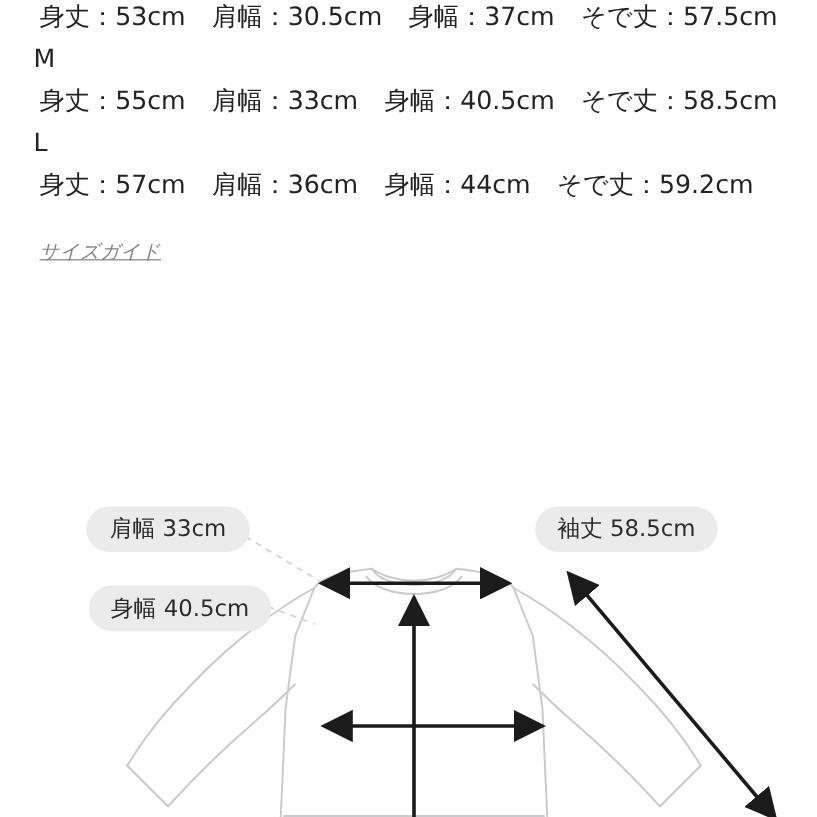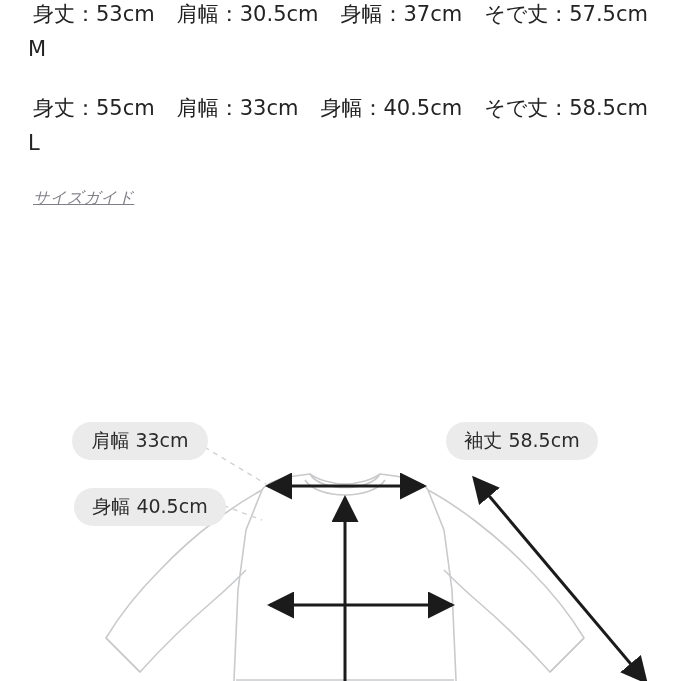--- a/index.html
+++ b/index.html
@@ -31,21 +31,20 @@
     width: 681px;
     padding: 0;
   }
 
   .spec-row {
     font-size: 21px;
     line-height: 36px;
     white-space: nowrap;
     color: #232323;
     padding-left: 33px;
-    margin-top: 24px;
   }
   .spec-row .cell {
     display: inline-block;
   }
   .spec-row .cell + .cell {
     margin-left: 22px;
   }
 
   .size-label {
     font-size: 21px;
@@ -99,20 +98,23 @@
     <div class="spec-row first-row">
       <span class="cell">身丈：53cm</span><span class="cell">肩幅：30.5cm</span><span class="cell">身幅：37cm</span><span class="cell">そで丈：57.5cm</span>
     </div>
 
     <div class="size-label">M</div>
     <div class="spec-row">
       <span class="cell">身丈：55cm</span><span class="cell">肩幅：33cm</span><span class="cell">身幅：40.5cm</span><span class="cell">そで丈：58.5cm</span>
     </div>
 
     <div class="size-label">L</div>
+    <div class="spec-row">
+      <span class="cell">身丈：57cm</span><span class="cell">肩幅：36cm</span><span class="cell">身幅：44cm</span><span class="cell">そで丈：59.2cm</span>
+    </div>
 
 
     <a class="size-guide-link" href="#">サイズガイド</a>
   </div>
 
   <div class="diagram">
     <svg width="681" height="321" viewBox="0 0 681 321" xmlns="http://www.w3.org/2000/svg">
 
       <defs>
         <marker id="arrHead" markerWidth="9" markerHeight="9" refX="8" refY="4.5" orient="auto">

